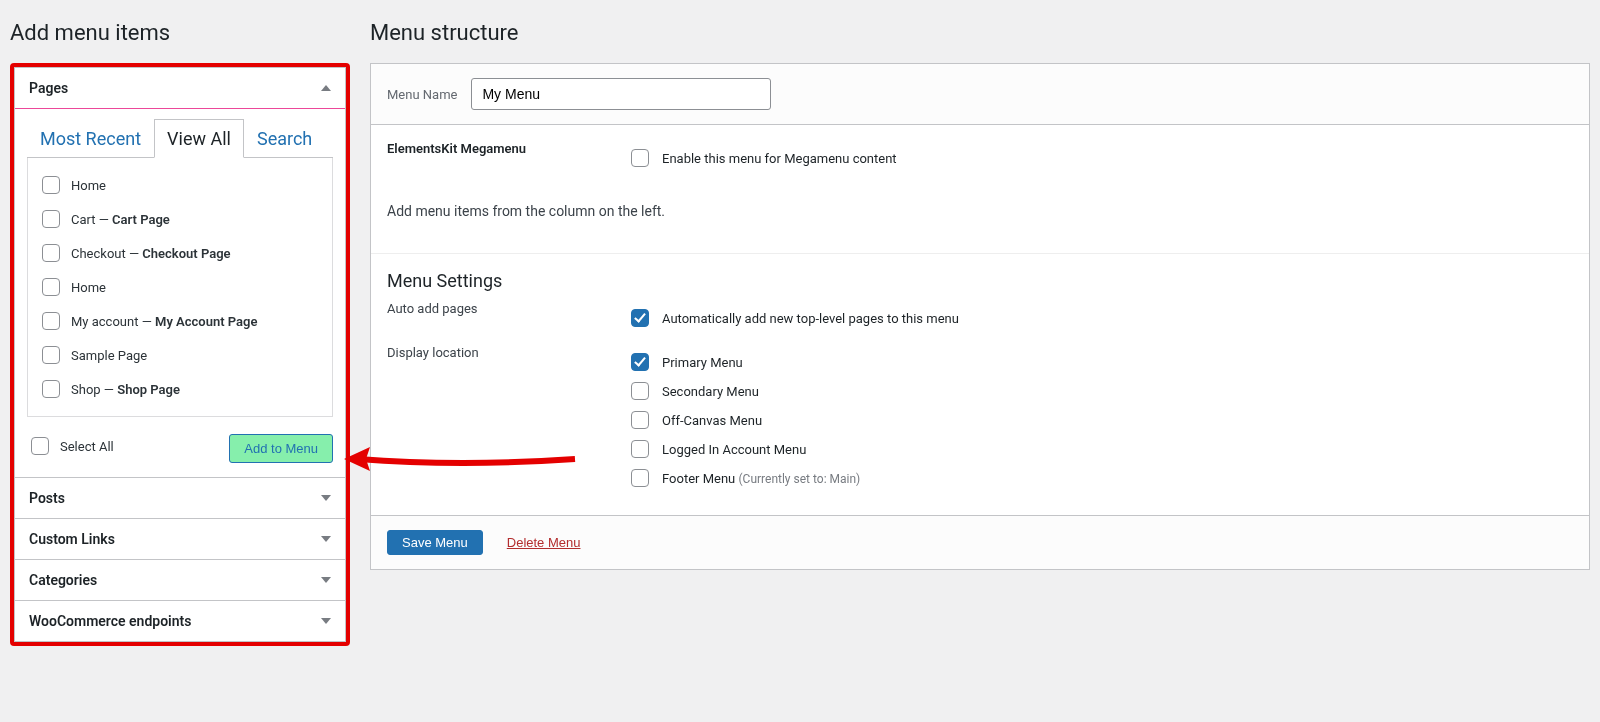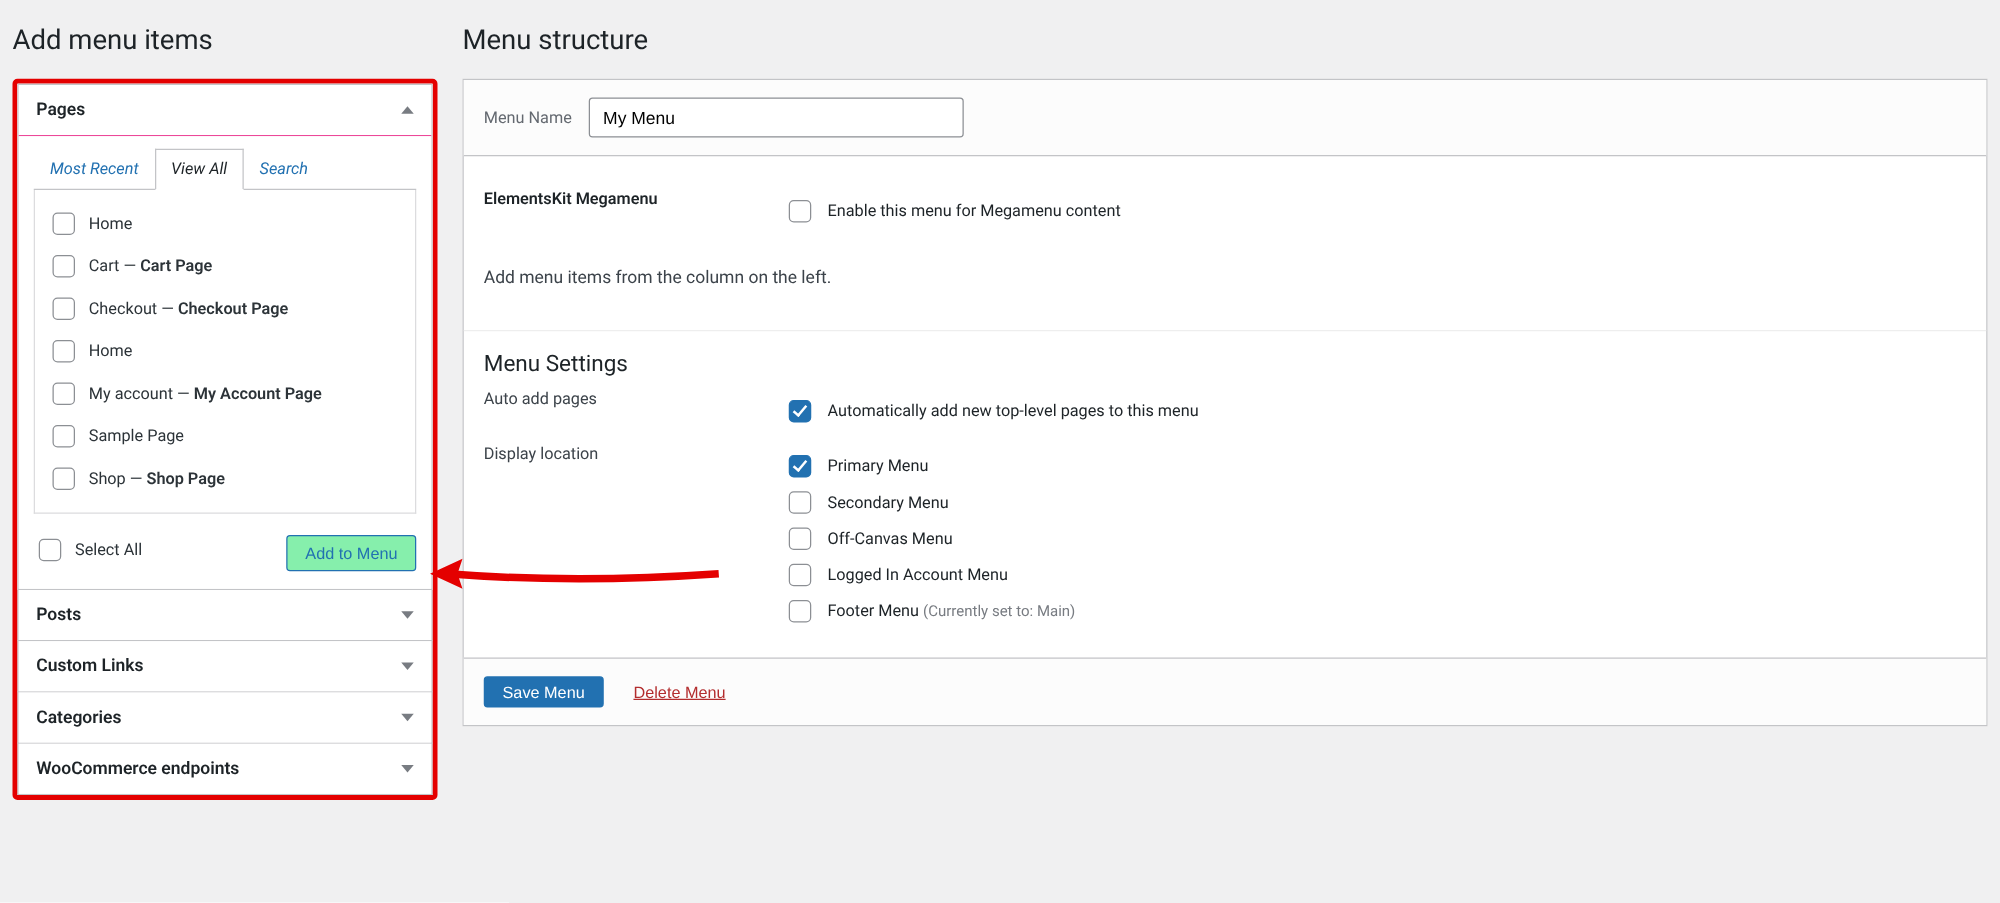--- a/index.html
+++ b/index.html
@@ -24,24 +24,23 @@
     border-bottom:1px solid #ec4899;
   }
   .metabox.closed .metabox-header { border-bottom: none; }
   .metabox-title { font-size: 14px; font-weight:600; }
   .toggle-indicator { width:0; height:0; }
   .arrow-up { border-left:5px solid transparent; border-right:5px solid transparent; border-bottom:6px solid #787c82; }
   .arrow-down { border-left:5px solid transparent; border-right:5px solid transparent; border-top:6px solid #787c82; }
   .metabox-body { padding:10px 12px 14px 12px; background:#fff; }
   .tabs-wrapper { display:flex; border-bottom:1px solid #c3c4c7; margin-bottom: 0; }
   .tab {
-    padding: 8px 12px; font-size:13px; color:#2271b1; cursor:pointer;
+    padding: 8px 12px; font-size:18px; color:#2271b1; cursor:pointer;
     border:1px solid transparent; border-bottom:none; margin-bottom:-1px;
     background:transparent;
-    font-style:italic;
   }
   .tab.active { border-color:#c3c4c7; border-bottom:1px solid #fff; background:#fff; color:#1d2327; }
   .checklist {
     border:1px solid #dcdcde; border-top:none; padding:10px 10px; margin:0 0 12px 0;
   }
   .check-row { display:flex; align-items:center; gap:8px; padding:5px 0; }
   .cbox {
     appearance:none; width:18px; height:18px; border:1px solid #8c8f94; border-radius:4px;
     background:#fff; cursor:pointer; position:relative; flex-shrink:0;
   }
@@ -192,21 +191,21 @@
     <h2>Menu structure</h2>
 
     <div class="menu-edit-panel">
 
       <div class="menu-header">
         <label>Menu Name</label>
         <input type="text" class="text-input" value="My Menu" style="">
       </div>
 
       <div class="section-block">
-        <div class="field-row" style="margin-top:11px;">
+        <div class="field-row" style="margin-top:0;">
           <div class="field-label" style="font-weight:600; color:#1d2327;">ElementsKit Megamenu</div>
           <div class="field-body">
             <div class="option-row">
               <input type="checkbox" class="cbox" style="">
               <span>Enable this menu for Megamenu content</span>
             </div>
           </div>
         </div>
 
         <p class="instruction-text" style="margin-top:28px;">Add menu items from the column on the left.</p>

